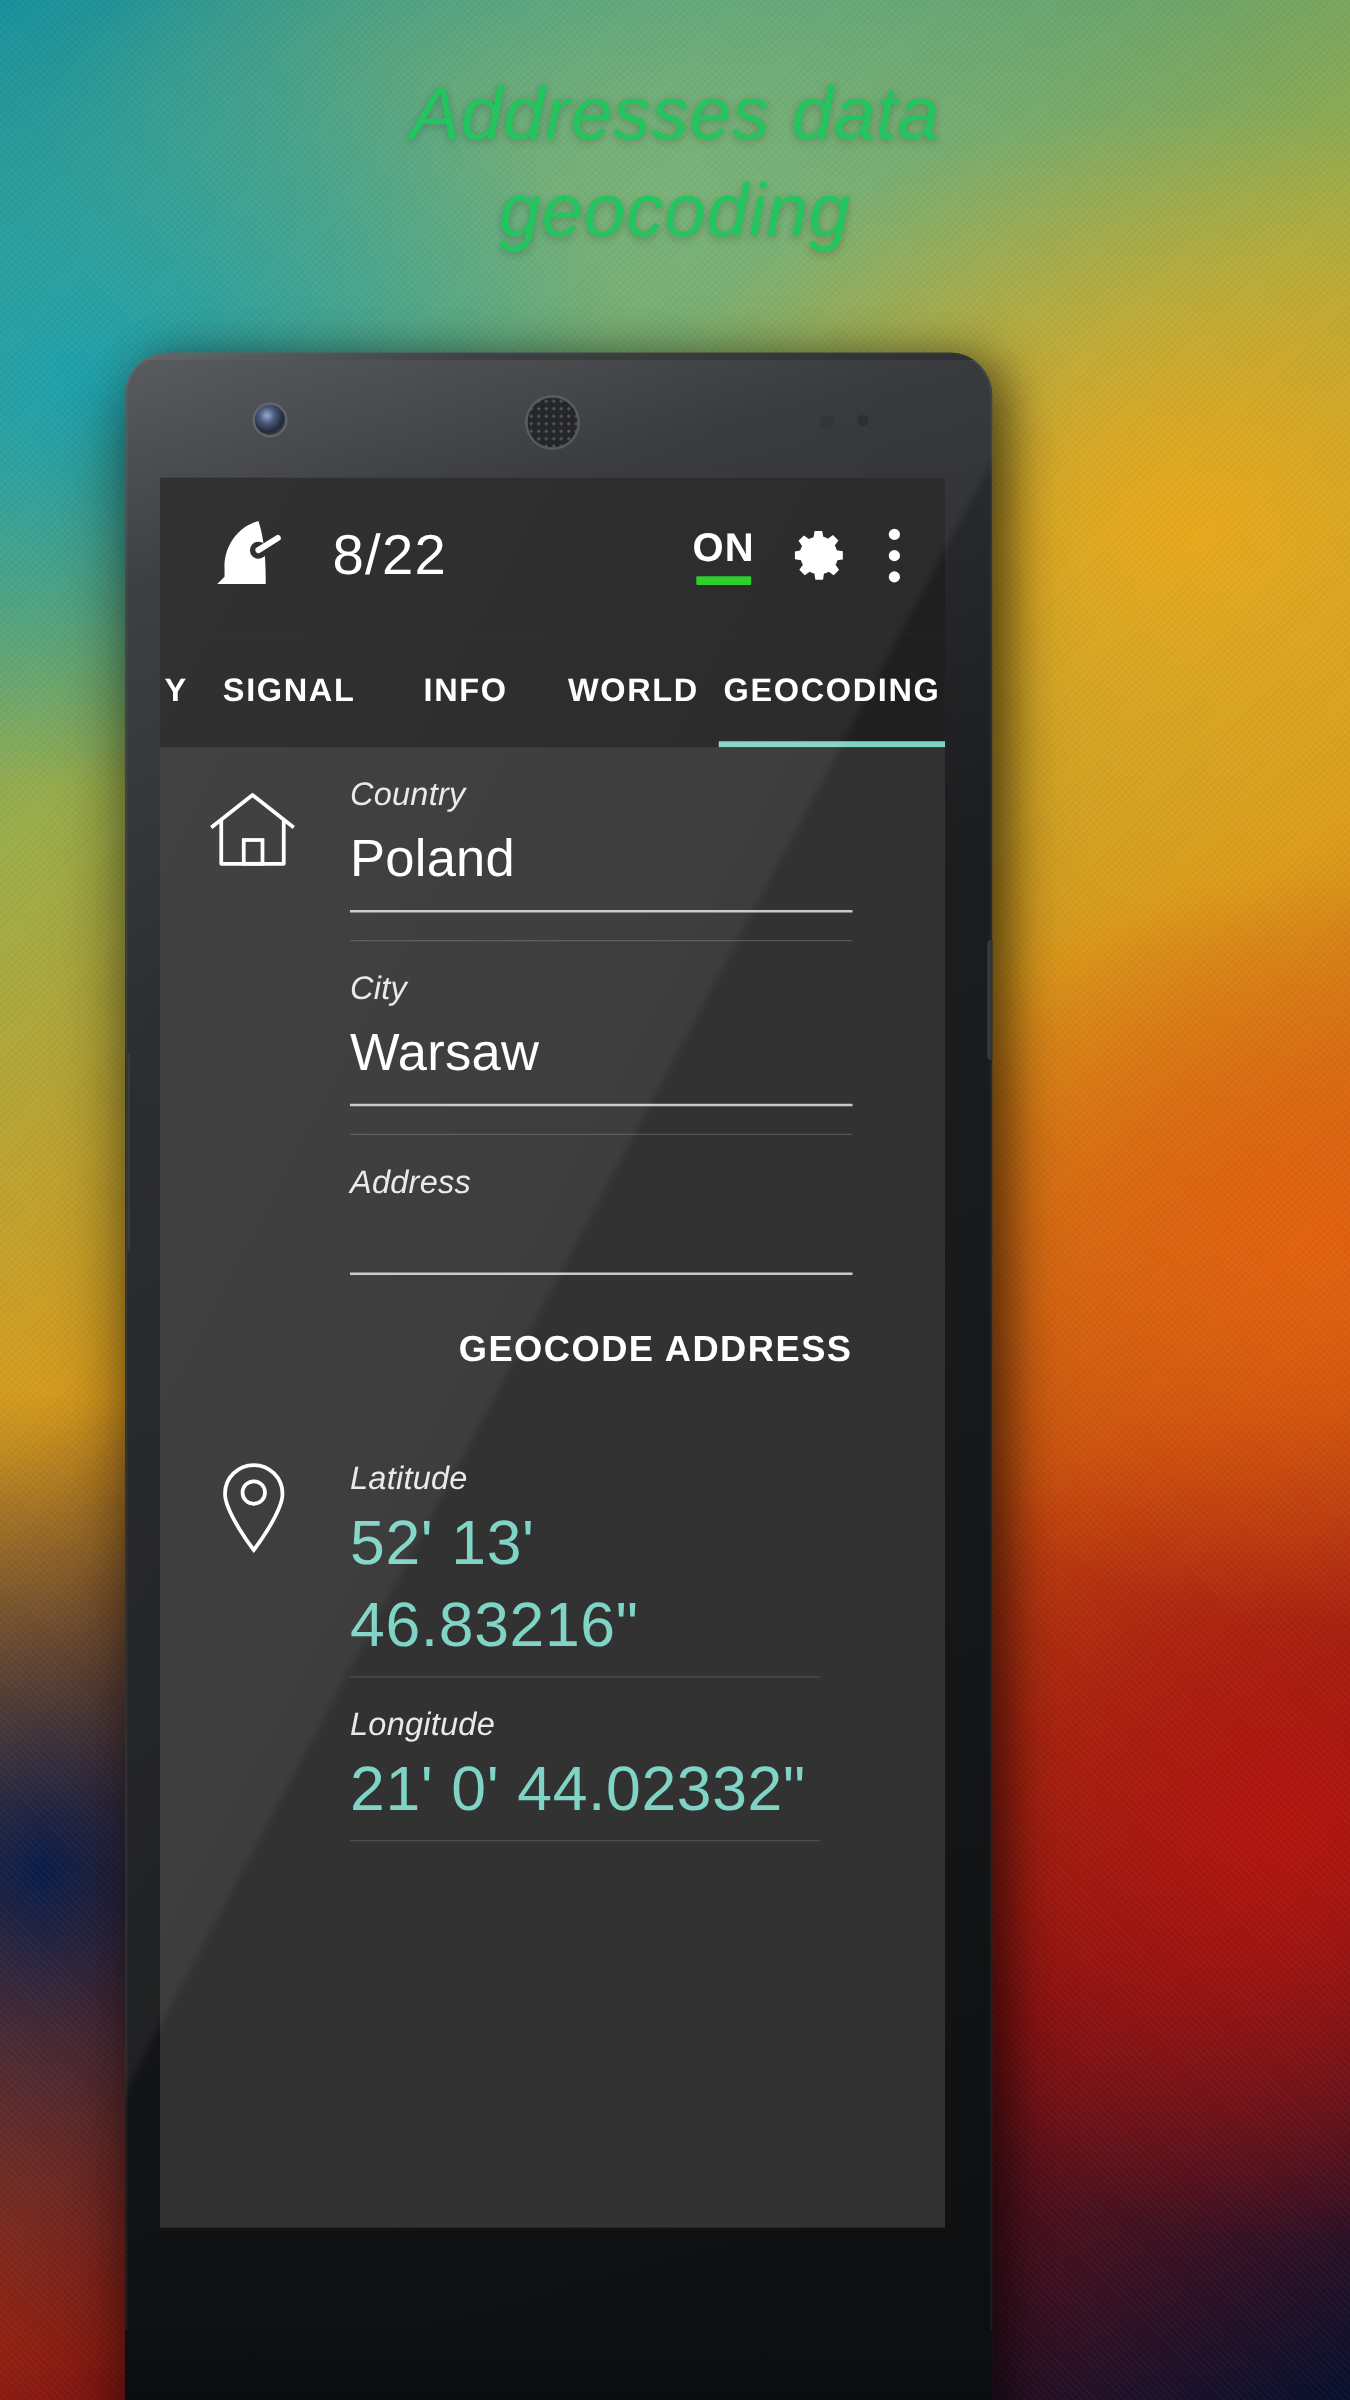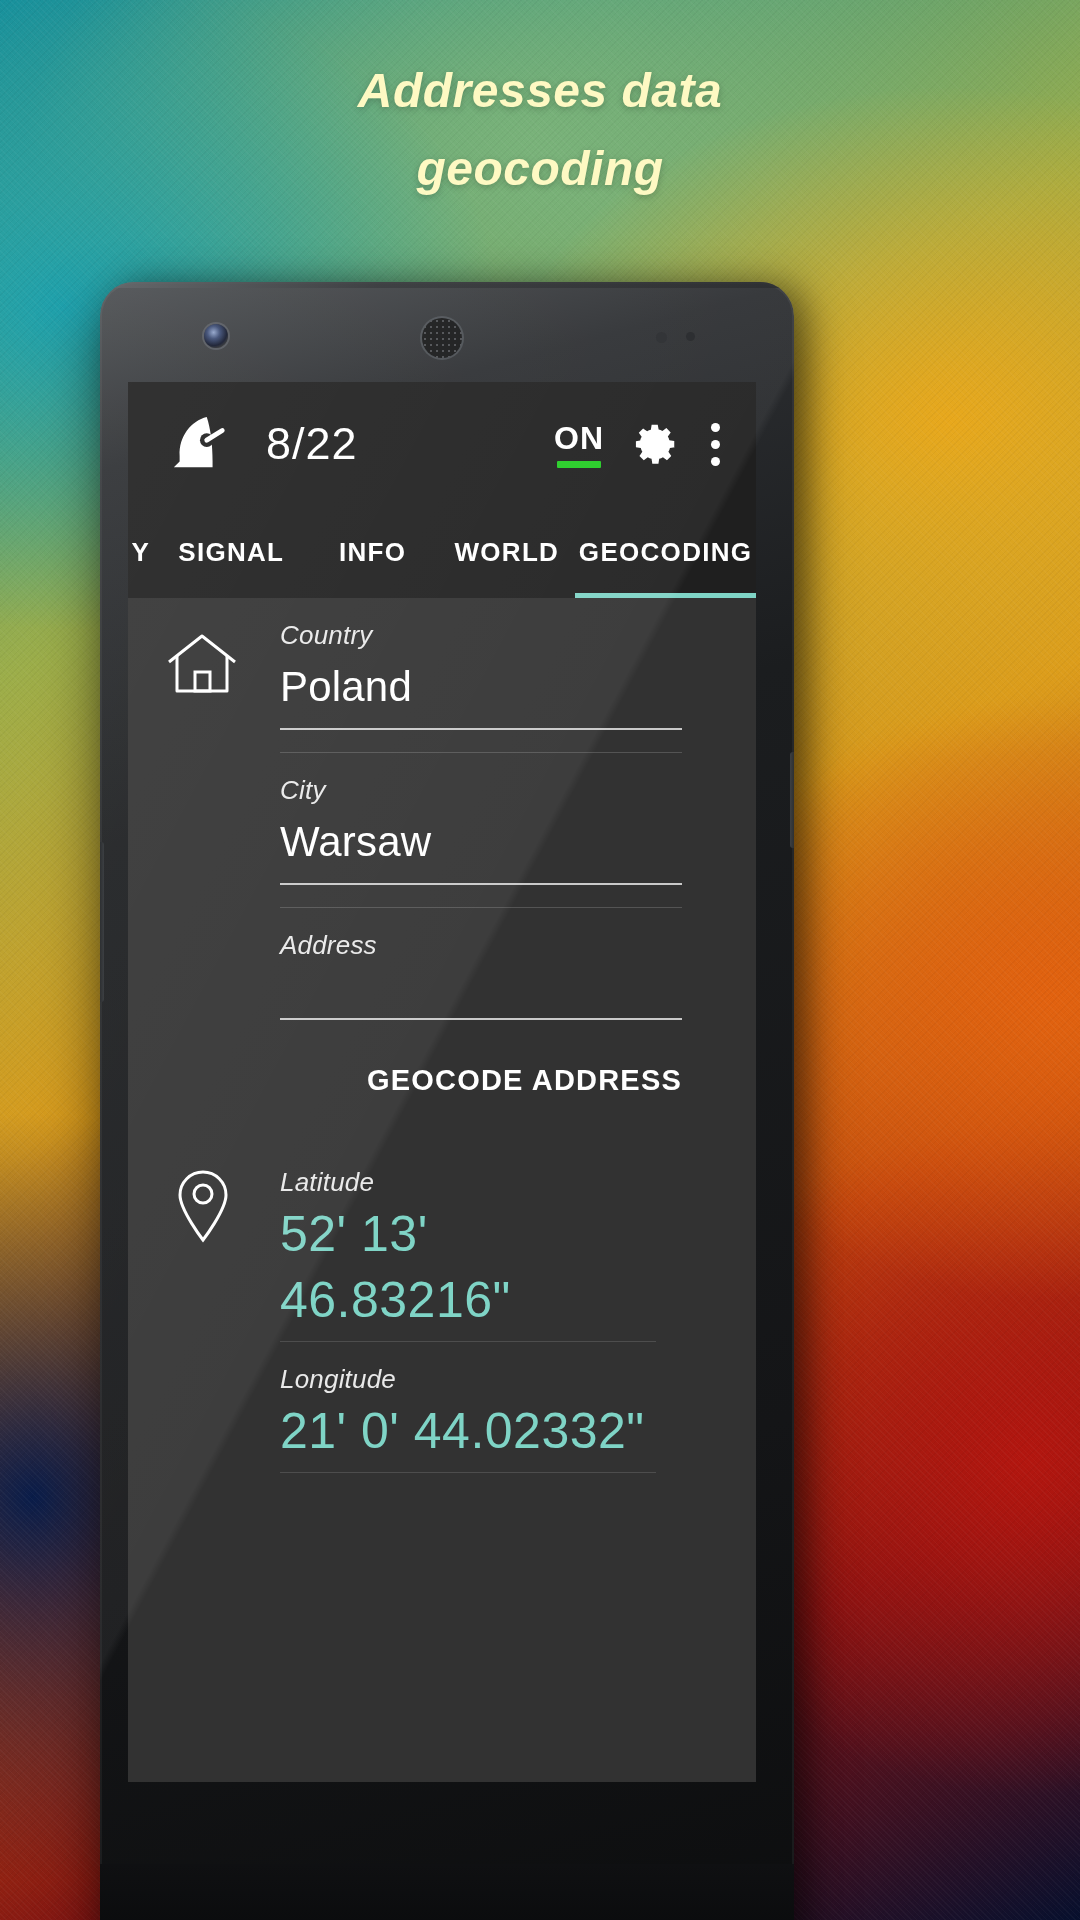--- a/index.html
+++ b/index.html
@@ -27,22 +27,22 @@
     background-image:
       repeating-linear-gradient(45deg, rgba(255,255,255,.035) 0 1px, transparent 1px 4px),
       repeating-linear-gradient(-45deg, rgba(0,0,0,.035) 0 1px, transparent 1px 4px);
     opacity:.9;
   }
 
   
   #headline {
     position:absolute; top:52px; left:0; width:1080px;
     text-align:center; z-index:6;
-    color:#fef9c3; font-style:italic; font-weight:700;
-    font-size:48px; line-height:78px; letter-spacing:.5px;
+    color:#22c55e; font-style:italic; font-weight:400;
+    font-size:60px; line-height:78px; letter-spacing:.5px;
     text-shadow:0 2px 7px rgba(0,0,0,.22);
   }
   #headline .ln2{ display:block; }
 
   
   #phone {
     position:absolute; left:100px; top:282px;
     width:694px; height:1700px; z-index:4;
     border-radius:34px 34px 8px 8px;
     background:linear-gradient(165deg,#4a4d50 0%, #2c2e31 10%, #1b1d1f 30%, #141517 70%, #0c0d0e 100%);

